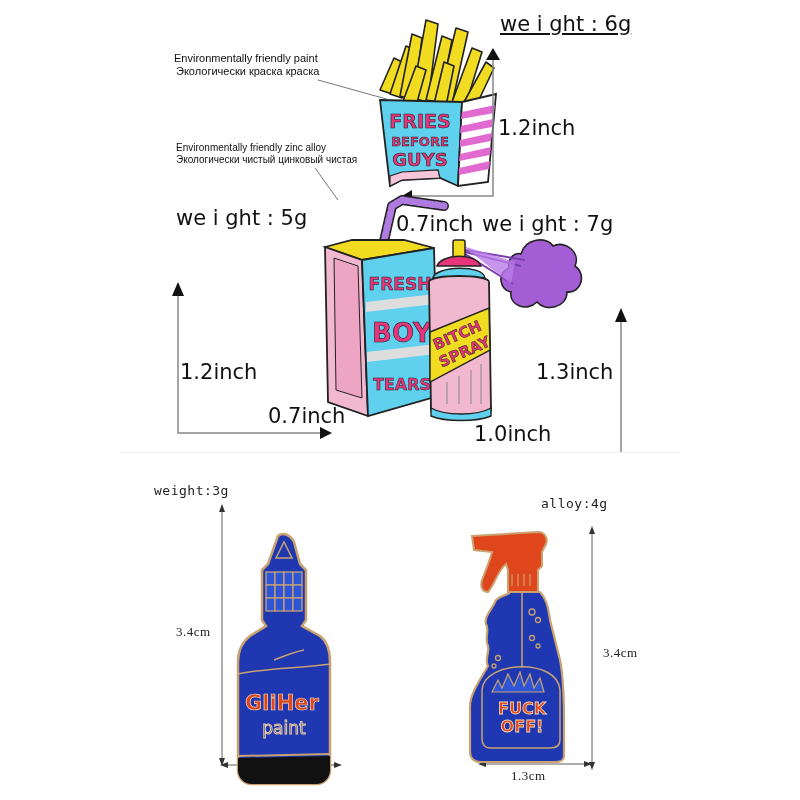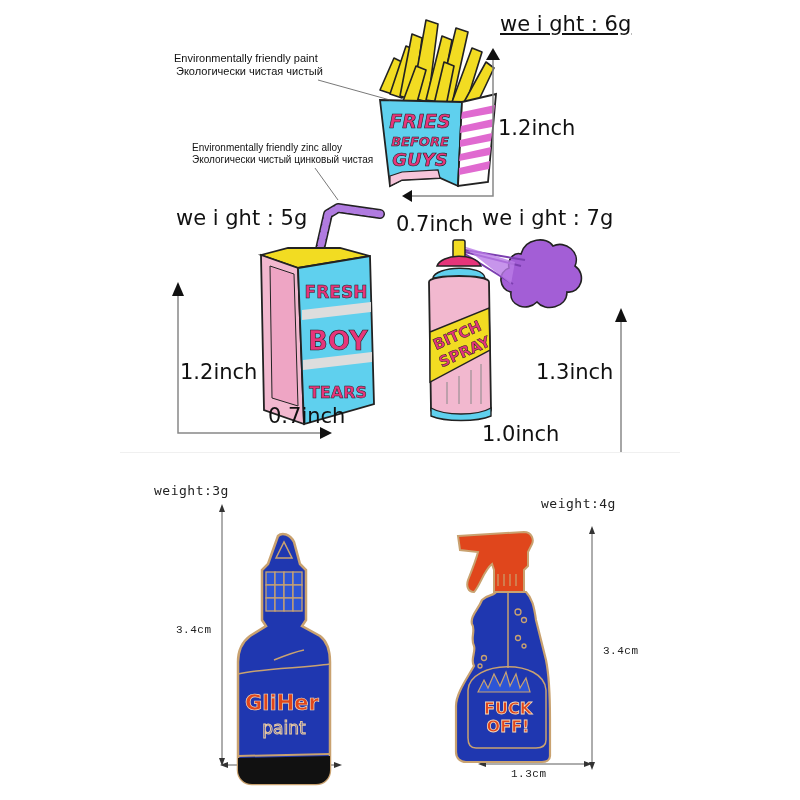--- a/index.html
+++ b/index.html
@@ -1,29 +1,29 @@
 <!DOCTYPE html>
 <html><head>
 <meta charset="utf-8">
 <style>
   html,body{margin:0;padding:0;background:#fff;}
   body{width:800px;height:800px;position:relative;overflow:hidden;font-family:"DejaVu Sans",sans-serif;color:#111;}
   .abs{position:absolute;}
   .big{font-family:"DejaVu Sans",sans-serif;font-size:21px;color:#111;white-space:nowrap;}
   .mono{font-family:"DejaVu Sans Mono","Liberation Mono",monospace;font-size:13px;color:#222;white-space:nowrap;letter-spacing:0.5px;}
-  .mono-sm{font-family:Liberation Mono, monospace;font-size:11px;color:#222;white-space:nowrap;letter-spacing:0.5px;}
+  .mono-sm{font-family:Liberation Serif, serif;font-size:13px;color:#222;white-space:nowrap;letter-spacing:0.5px;}
   .note{font-family:"Liberation Sans",sans-serif;font-size:11px;line-height:13px;color:#111;white-space:nowrap;}
-  .note-sm{font-family:"Liberation Sans",sans-serif;font-size:10px;line-height:12px;color:#111;white-space:nowrap;margin-left:16px;}
+  .note-sm{font-family:"Liberation Sans",sans-serif;font-size:10px;line-height:12px;color:#111;white-space:nowrap;}
   svg{position:absolute;overflow:visible;}
   .divider{position:absolute;left:120px;top:452px;width:560px;height:1px;background:#f0f0f0;}
 </style>
 </head>
 <body>
 
-<div class="abs" style="left:372px;top:18px;width:130px;height:180px;font-style:italic;">
+<div class="abs" style="left:372px;top:18px;width:130px;height:180px;">
   <svg width="130" height="180" viewBox="0 0 130 180">
 
     <g stroke="#222" stroke-width="1.6" fill="#f2dc22" stroke-linejoin="round">
       <path d="M8 72 L22 40 L30 44 L20 76 Z"></path>
       <path d="M18 76 L34 28 L44 32 L30 80 Z"></path>
       <path d="M28 78 L40 16 L50 20 L42 82 Z"></path>
       <path d="M40 80 L54 2 L66 6 L56 84 Z"></path>
       <path d="M54 82 L70 18 L80 22 L68 84 Z"></path>
       <path d="M66 84 L84 10 L96 14 L80 86 Z"></path>
       <path d="M80 84 L100 30 L110 34 L94 86 Z"></path>
@@ -44,21 +44,21 @@
     </g>
     <path d="M18 158 L30 154 L66 152 L68 160 L30 162 L18 168 Z" fill="#f6c5da" stroke="#222" stroke-width="1.2"></path>
     <text x="48" y="110" text-anchor="middle" font-family="DejaVu Sans" font-weight="bold" font-size="19" fill="#e6357a" stroke="#222" stroke-width="0.6">FRIES</text>
     <text x="48" y="128" text-anchor="middle" font-family="DejaVu Sans" font-weight="bold" font-size="13" fill="#e6357a" stroke="#222" stroke-width="0.5">BEFORE</text>
     <text x="48" y="148" text-anchor="middle" font-family="DejaVu Sans" font-weight="bold" font-size="18" fill="#e6357a" stroke="#222" stroke-width="0.6">GUYS</text>
   </svg>
 </div>
 
 <div class="abs note" style="left:174px;top:52px;">
   <div>Environmentally friendly paint</div>
-  <div style="padding-left:2px;">Экологически чистая чистый</div>
+  <div style="padding-left:2px;">Экологически краска краска</div>
 </div>
 
 <div class="abs note-sm" style="left:176px;top:142px;">
   <div>Environmentally friendly zinc alloy</div>
   <div>Экологически чистый цинковый чистая</div>
 </div>
 
 <svg width="800" height="460" style="left:0;top:0;">
   <line x1="318" y1="80" x2="390" y2="100" stroke="#555" stroke-width="0.8"></line>
   <line x1="315" y1="168" x2="338" y2="200" stroke="#555" stroke-width="0.8"></line>
@@ -72,21 +72,21 @@
   <polygon points="320,427 332,433 320,439" fill="#111"></polygon>
 
   <line x1="621" y1="320" x2="621" y2="452" stroke="#888" stroke-width="1.5"></line>
   <polygon points="615,322 621,308 627,322" fill="#111"></polygon>
 </svg>
 
 <div class="abs big" style="left:500px;top:12px;text-decoration:underline;">we i ght : 6g</div>
 <div class="abs big" style="left:498px;top:116px;">1.2inch</div>
 <div class="abs big" style="left:396px;top:212px;">0.7inch</div>
 
-<div class="abs" style="left:258px;top:198px;width:128px;height:225px;">
+<div class="abs" style="left:258px;top:190px;width:128px;height:225px;text-align:center;">
   <svg width="128" height="225" viewBox="0 0 128 225">
 
     <path d="M60 60 L70 16 L80 10 L122 16" fill="none" stroke="#222" stroke-width="10" stroke-linecap="round" stroke-linejoin="round"></path>
     <path d="M60 60 L70 16 L80 10 L122 16" fill="none" stroke="#b07be0" stroke-width="7" stroke-linecap="round" stroke-linejoin="round" stroke-dasharray="4 3"></path>
 
     <path d="M3 57 L30 50 L82 50 L112 58 L40 70 Z" fill="#f2dc22" stroke="#222" stroke-width="1.8"></path>
 
     <path d="M3 57 L40 70 L46 226 L6 212 Z" fill="#f2b8cf" stroke="#222" stroke-width="1.8"></path>
     <path d="M12 68 L36 76 L40 208 L14 200 Z" fill="#eea5c4" stroke="#222" stroke-width="1"></path>
 
@@ -124,23 +124,23 @@
         <line x1="46" y1="138" x2="46" y2="172"></line>
         <line x1="56" y1="132" x2="56" y2="172"></line>
       </g>
     <g transform="rotate(-24 35 112)">
       <text x="36" y="108" text-anchor="middle" font-family="DejaVu Sans" font-weight="bold" font-size="15" fill="#e6357a" stroke="#222" stroke-width="0.5">BITCH</text>
       <text x="36" y="126" text-anchor="middle" font-family="DejaVu Sans" font-weight="bold" font-size="15" fill="#e6357a" stroke="#222" stroke-width="0.5">SPRAY</text>
     </g>
   </svg>
 </div>
 
-<div class="abs big" style="left:482px;top:206px;">we i ght : 7g</div>
+<div class="abs big" style="left:482px;top:212px;">we i ght : 7g</div>
 <div class="abs big" style="left:536px;top:360px;">1.3inch</div>
-<div class="abs big" style="left:474px;top:422px;margin-left:8px;">1.0inch</div>
+<div class="abs big" style="left:474px;top:422px;">1.0inch</div>
 
 <div class="divider"></div>
 
 <svg width="800" height="800" style="left:0;top:0;">
 
   <line x1="222" y1="508" x2="222" y2="762" stroke="#333" stroke-width="0.8"></line>
   <polygon points="219,512 222,504 225,512" fill="#333"></polygon>
   <polygon points="219,758 222,766 225,758" fill="#333"></polygon>
   <line x1="224" y1="765" x2="338" y2="765" stroke="#333" stroke-width="0.8"></line>
   <polygon points="228,762 220,765 228,768" fill="#333"></polygon>
@@ -178,25 +178,25 @@
     </g>
     <path d="M40 128 C50 124 60 120 70 118" stroke="#c9a270" stroke-width="1.5" fill="none"></path>
     <path d="M4 142 C30 136 70 136 96 132" stroke="#c9a270" stroke-width="1.5" fill="none"></path>
     <text x="48" y="178" text-anchor="middle" font-family="DejaVu Sans" font-weight="bold" font-size="21" fill="#e0461c" stroke="#f4d9b8" stroke-width="0.7">GliHer</text>
     <text x="50" y="202" text-anchor="middle" font-family="DejaVu Sans" font-size="17" fill="none" stroke="#e8c9a0" stroke-width="1">paint</text>
     <path d="M4 224 L96 222" stroke="#c9a270" stroke-width="2"></path>
     <path d="M4 226 L96 224 L96 238 C96 246 90 252 82 252 L18 252 C10 252 4 246 4 238 Z" fill="#111"></path>
   </svg>
 </div>
 
-<div class="abs mono" style="left:541px;top:496px;">weight:4g</div>
+<div class="abs mono" style="left:541px;top:496px;">alloy:4g</div>
 <div class="abs mono-sm" style="left:603px;top:645px;">3.4cm</div>
 <div class="abs mono-sm" style="left:511px;top:768px;">1.3cm</div>
 
-<div class="abs" style="left:454px;top:530px;width:110px;height:232px;">
+<div class="abs" style="left:468px;top:530px;width:110px;height:232px;">
   <svg width="110" height="232" viewBox="0 0 110 232">
 
     <path d="M4 6 L70 2 C78 2 80 10 78 14 L74 22 L74 36 L70 40 L70 62 L40 62 L40 40 L38 34 C30 40 26 56 20 62 C14 62 12 56 14 50 C18 40 22 30 24 22 L6 20 Z" fill="#e0461c" stroke="#c9a270" stroke-width="2"></path>
     <g stroke="#c9a270" stroke-width="1.2">
         <line x1="44" y1="44" x2="44" y2="56"></line>
         <line x1="50" y1="44" x2="50" y2="56"></line>
         <line x1="56" y1="44" x2="56" y2="56"></line>
         <line x1="62" y1="44" x2="62" y2="56"></line>
       </g>
 

